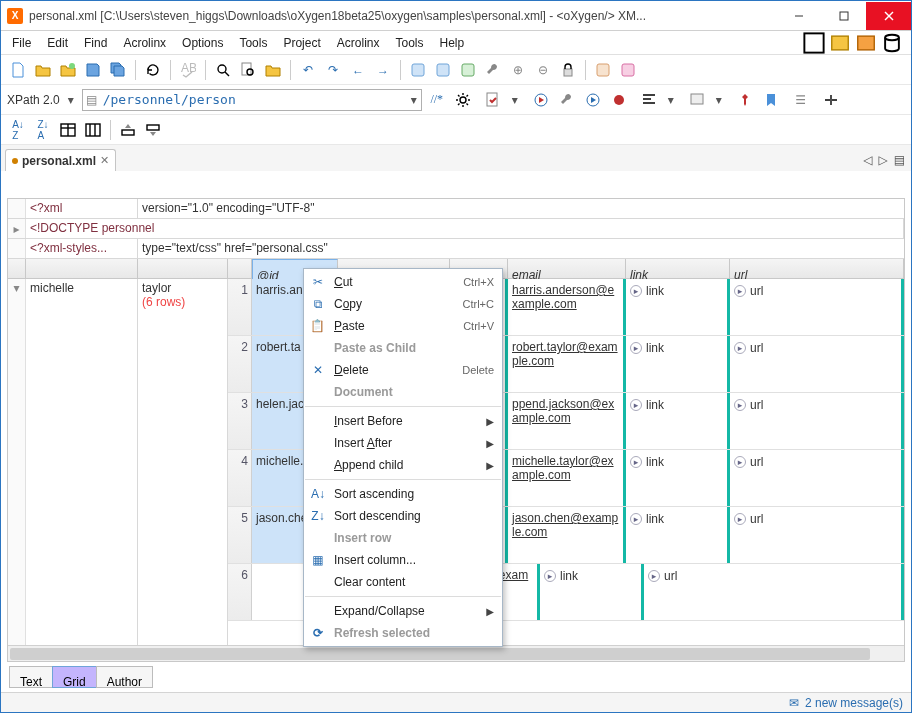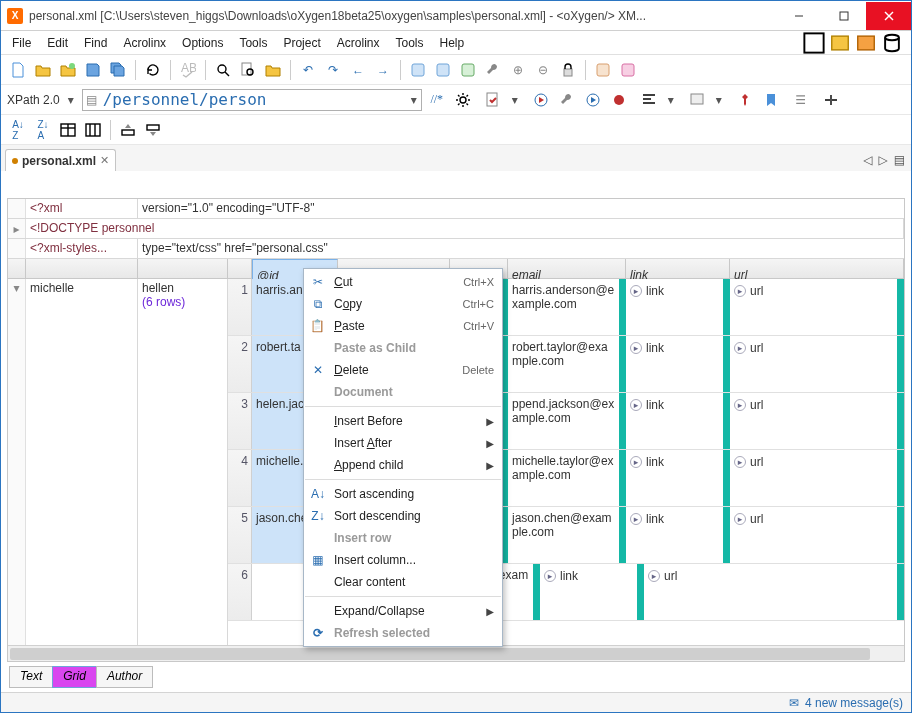--- a/index.html
+++ b/index.html
@@ -21,21 +21,21 @@
 .toolbar-row { min-height: 30px; display: flex; align-items: center; padding: 2px 6px; gap: 3px; border-bottom: 1px solid #e8e8e8; flex-wrap: wrap; }
 .toolbar-row .sep { width: 1px; height: 20px; background: #ccc; margin: 0 3px; }
 .tb { width: 22px; height: 22px; display: flex; align-items: center; justify-content: center; border-radius: 2px; }
 .tb svg { width: 16px; height: 16px; }
 
 .xpath-row { height: 30px; display: flex; align-items: center; padding: 0 6px; gap: 4px; border-bottom: 1px solid #e8e8e8; }
 .xpath-label { color: #333; }
 .xpath-dd { width: 14px; text-align: center; color: #555; }
 .xpath-input-wrap { flex: 0 0 340px; height: 22px; border: 1px solid #b0b0b0; display: flex; align-items: center; background: #fff; }
 .xpath-prefix { width: 18px; text-align:center; color:#888;}
-.xpath-input { flex:1; border:none; outline:none; font-family: Consolas, monospace; color: #2a6db0; font-size:16px; padding: 0 2px;}
+.xpath-input { flex:1; border:none; outline:none; font-family: Consolas, monospace; color: #2a6db0; font-size:13px; padding: 0 2px;}
 
 .tabs-row { height: 26px; background: #f5f5f5; display: flex; align-items: flex-end; padding: 0 4px; position: relative; }
 .tab { height: 22px; background: #fff; border: 1px solid #c5c5c5; border-bottom: none; border-radius: 3px 3px 0 0; padding: 0 6px; display: flex; align-items: center; gap: 4px; margin-right: 2px; }
 .tab .dirty { width: 6px; height: 6px; background: #d08000; border-radius: 50%; }
 .tab .label { font-weight: bold; color: #333; }
 .tab .close { color: #777; font-size: 11px; }
 .tabs-nav { position: absolute; right: 6px; bottom: 4px; display: flex; gap: 6px; color: #555; }
 
 .grid-wrap { position: absolute; top: 197px; left: 6px; right: 6px; bottom: 50px; border: 1px solid #c8c8c8; background: #fff; display: flex; flex-direction: column; }
 .grid-top-rows .r { display: flex; border-bottom: 1px solid #d8d8d8; font-family: Consolas, monospace; min-height: 20px; align-items: stretch; }
@@ -56,34 +56,34 @@
 .h-url { flex: 1; }
 
 .grid-body { flex:1; overflow: hidden; position: relative; font-family: Consolas, monospace; }
 .first-col { position: absolute; left:0; top:0; width:18px; bottom:0; border-right:1px solid #e0e0e0; background:#fafafa;}
 .first-col .exp { height: 58px; display:flex; align-items:flex-start; justify-content:center; padding-top:2px; color:#888; }
 .col-personnel { position:absolute; left:18px; width:112px; top:0; bottom:0; border-right:1px solid #d8d8d8; padding:2px 4px; color:#333;}
 .col-person-lbl { position:absolute; left:130px; width:90px; top:0; bottom:0; border-right:1px solid #d8d8d8; padding:2px 4px; color:#333;}
 .rows-area { position:absolute; left:220px; right:0; top:0; bottom:0; }
 .rows-area .row { display:flex; height: 57px; border-bottom:1px solid #e0e0e0; }
 .rows-area .rn { width:24px; background: linear-gradient(#f5f5f5,#ececec); border-right:1px solid #d0d0d0; display:flex; align-items:flex-start; justify-content:flex-end; padding:4px 3px; color:#556;}
-.rows-area .c { border-right:7px solid #14b8a6; padding:4px 4px; overflow:hidden; color:#333; word-break:break-all; }
+.rows-area .c { border-right:3px solid #14b8a6; padding:4px 4px; overflow:hidden; color:#333; word-break:break-all; }
 .c-id { width:86px; background:#cde3f9; }
 .c-photo { width:112px; }
 .c-name { width:58px; }
-.c-email { width:118px; }
+.c-email { width:118px;text-decoration:underline; }
 .c-link { width:104px; }
 .c-url { flex:1; }
 .chip { display:inline-flex; align-items:center; gap:4px; }
 .chip .ci { width:12px; height:12px; border:1px solid #aab; border-radius:50%; display:inline-flex; align-items:center; justify-content:center; font-size:9px; color:#668;}
 
 .mode-tabs { position:absolute; left:8px; bottom:24px; height:22px; display:flex; }
-.mode-tabs .mt { border:1px solid #bcbcbc; padding:2px 10px; background:#f6f6f6; border-right:none;font-style:italic;}
+.mode-tabs .mt { border:1px solid #bcbcbc; padding:8px 10px; background:#f6f6f6; border-right:none;}
 .mode-tabs .mt:last-child{border-right:1px solid #bcbcbc;}
-.mode-tabs .mt.active { background:#d946ef; border-color:#6fa4d8;}
+.mode-tabs .mt.active { background:#c4b5fd; border-color:#6fa4d8;}
 
 .hscroll { position:absolute; bottom:0; left:0; right:0; height:16px; background:#f0f0f0; border-top:1px solid #d0d0d0;}
 .hscroll .thumb { position:absolute; left:2px; top:2px; height:12px; width:860px; background:#cfcfcf; border-radius:2px;}
 
 .statusbar { position:absolute; bottom:0; left:0; right:0; height:20px; background:#f5f5f5; border-top:1px solid #d4d4d4; display:flex; align-items:center; justify-content:flex-end; padding:0 8px; gap:6px; color:#2a6db0;}
 
 .context-menu { position:absolute; left:302px; top:267px; width:200px; background:#fff; border:1px solid #a7b7c7; box-shadow:2px 3px 6px rgba(0,0,0,0.25); padding:2px 0; z-index:50;}
 .context-menu .cm-item { height:22px; display:flex; align-items:center; padding:0 8px 0 4px; gap:6px; color:#222;}
 .context-menu .cm-item.disabled { color:#9a9a9a;font-weight:bold; }
 .context-menu .cm-item .cm-icon { width:20px; display:flex; justify-content:center; color:#2a6db0;}
@@ -419,22 +419,22 @@
     <div class="h h-link">link</div>
     <div class="h h-url">url</div>
   </div>
 
   <div class="grid-body">
     <div class="first-col">
         <div class="exp">▾</div>
       </div>
     <div class="col-personnel">michelle</div>
     <div class="col-person-lbl">
-      <div>hellen</div>
-      <div style="color:#6d28d9">(6 rows)</div>
+      <div>taylor</div>
+      <div style="color:#ef4444">(6 rows)</div>
     </div>
     <div class="rows-area" id="rows-area">
         <div class="row">
           <div class="rn">1</div>
           <div class="c c-id">harris.an</div>
           <div class="c c-photo"></div>
           <div class="c c-name"><span class="chip"><span class="ci">▸</span>me</span></div>
           <div class="c c-email">harris.anderson@example.com</div>
           <div class="c c-link"><span class="chip"><span class="ci">▸</span>link</span></div>
           <div class="c c-url"><span class="chip"><span class="ci">▸</span>url</span></div>
@@ -492,21 +492,21 @@
 </div>
 
 <div class="mode-tabs">
   <div class="mt">Text</div>
   <div class="mt active">Grid</div>
   <div class="mt">Author</div>
 </div>
 
 <div class="statusbar">
   <span>✉</span>
-  <span>4 new message(s)</span>
+  <span>2 new message(s)</span>
 </div>
 
 <div class="context-menu" id="ctx">
     <div class="cm-item">
       <span class="cm-icon">✂</span>
       <span class="cm-label"><span class="u">C</span>ut</span>
       <span class="cm-key">Ctrl+X</span>
     </div>
     <div class="cm-item">
       <span class="cm-icon">⧉</span>

